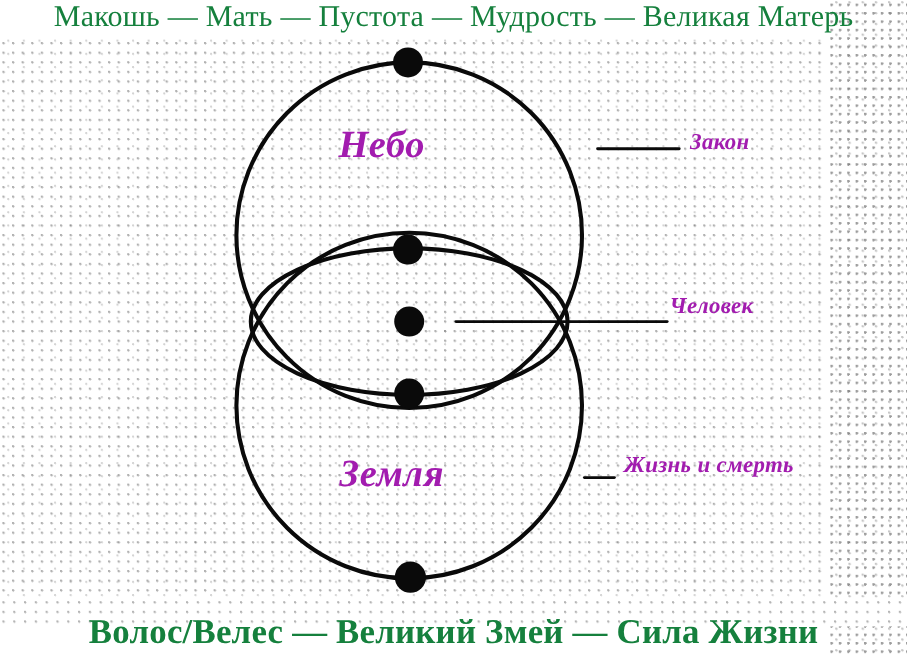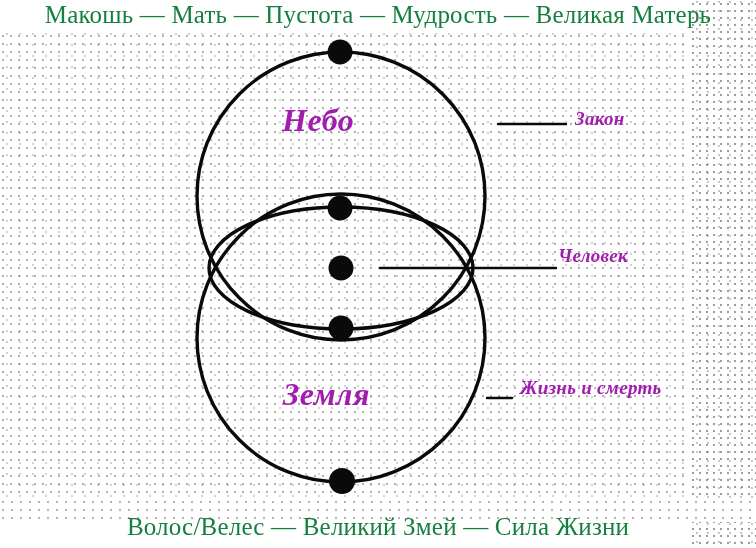--- a/index.html
+++ b/index.html
@@ -60,21 +60,21 @@
     width: 756px;
     text-align: center;
     color: #15803d;
     font-family: "Liberation Serif", "DejaVu Serif", serif;
     font-size: 25px;
     line-height: 30px;
     letter-spacing: 0.2px;
     white-space: nowrap;
   }
   #caption-top { top: 0px; }
-  #caption-bottom { top: 512px; font-size: 25px; }
+  #caption-bottom { top: 512px; font-size: 29px; font-weight: bold; }
 
   
   #figure {
     position: absolute;
     left: 0;
     top: 0;
     width: 756px;
     height: 548px;
   }
   .stroke {

